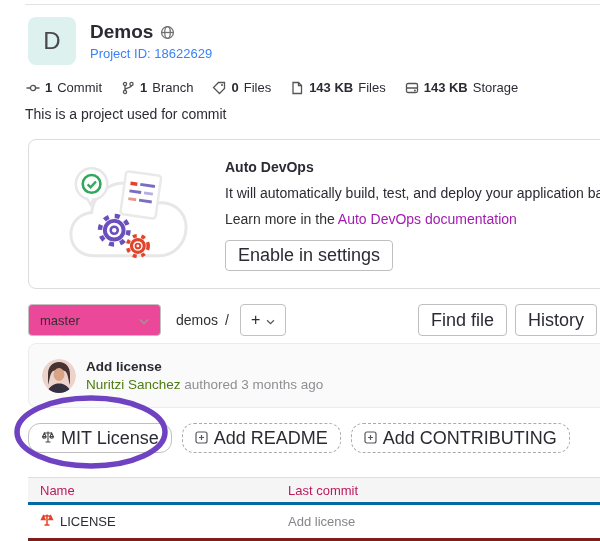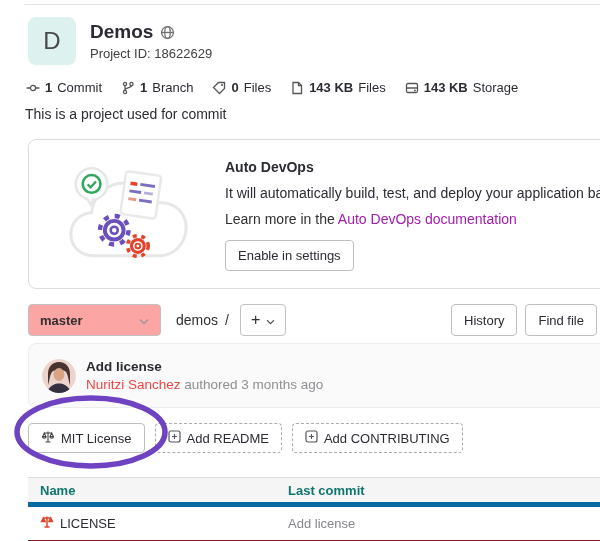--- a/index.html
+++ b/index.html
@@ -11,75 +11,75 @@
   .abs{position:absolute;}
   .top-line{top:4px;left:25px;width:575px;height:1px;background:#e3e3e3;}
 
   
   .header{top:17px;left:28px;display:flex;gap:14px;align-items:center;}
   .avatar{width:48px;height:48px;border-radius:8px;background:#ddf1ee;
     display:flex;align-items:center;justify-content:center;
     font-size:24px;color:#48484e;}
   .title-row{display:flex;align-items:center;gap:7px;}
   .proj-title{font-size:19px;font-weight:bold;color:#2b2b33;}
-  .proj-id{font-size:13px;color:#404040;margin-top:3px;}
+  .proj-id{font-size:13px;color:#3b82f6;margin-top:3px;}
 
   
   .stats{top:80px;left:26px;display:flex;gap:19px;align-items:center;font-size:13px;color:#2b2b33;}
   .stat{display:flex;align-items:center;gap:5px;cursor:pointer;}
   .stat b{font-weight:bold;}
   .sicon{display:flex;align-items:center;}
 
   .description{top:106px;left:25px;font-size:14px;color:#2b2b33;}
 
   
   .card{top:139px;left:28px;width:592px;height:150px;border:1px solid #dcdcdc;
     border-radius:8px;display:flex;align-items:center;box-sizing:border-box;overflow:hidden;}
   .illustration{margin-left:36px;flex:0 0 auto;}
   .card-content{margin-left:32px;padding-top:2px;}
   .card-title{font-weight:bold;font-size:14px;color:#2b2b33;}
   .card-desc{margin-top:10px;white-space:nowrap;font-size:14px;color:#2b2b33;}
   .card-learn{margin-top:10px;font-size:14px;white-space:nowrap;}
   .link{color:#a21caf;text-decoration:none;cursor:pointer;}
   .btn{display:inline-flex;align-items:center;gap:6px;background:#fff;
-    border:1px solid #bfbfbf;border-radius:4px;font-size:13px;color:#2b2b33;
+    border:1px solid #bfbfbf;border-radius:4px;font-size:18px;color:#2b2b33;
     padding:12px 12px;height:31px;cursor:pointer;white-space:nowrap;}
   .card-btn{margin-top:13px;}
 
   
   .browser-bar{top:304px;left:28px;width:569px;display:flex;align-items:center;}
   .branch-select{width:133px;height:32px;border:1px solid #c2c2c2;border-radius:4px;
     display:flex;align-items:center;justify-content:space-between;
-    padding:0 11px;font-size:13px;box-sizing:border-box;cursor:pointer;background:#fca5a5;font-weight:bold;}
+    padding:0 11px;font-size:13px;box-sizing:border-box;cursor:pointer;background:#ec4899;}
   .path{margin-left:15px;display:flex;gap:7px;font-size:14px;align-items:center;}
   .plus-btn{margin-left:11px;height:32px;border:1px solid #c2c2c2;border-radius:4px;
     display:flex;align-items:center;gap:6px;padding:0 10px;background:#fff;cursor:pointer;
     font-size:16px;color:#2b2b33;box-sizing:border-box;}
   .right-group{margin-left:auto;display:flex;gap:8px;}
   .right-group .btn{height:32px;}
 
   
   .commit-box{top:343px;left:28px;width:590px;height:65px;background:#fafafa;
     border:1px solid #ececec;border-radius:8px;box-sizing:border-box;
     display:flex;align-items:center;}
   .commit-avatar{width:34px;height:34px;border-radius:50%;overflow:hidden;margin-left:13px;flex:0 0 auto;}
   .commit-text{margin-left:10px;}
   .commit-title{font-weight:bold;font-size:13.5px;color:#2b2b33;cursor:pointer;}
   .commit-meta{margin-top:3px;font-size:13.5px;color:#8f8f94;}
-  .commit-author{color:#ef4444;cursor:pointer;}
+  .commit-author{color:#4d7c0f;cursor:pointer;}
 
   
   .suggestions{top:423px;left:28px;display:flex;gap:10px;white-space:nowrap;}
-  .sug-btn{height:30px;}
+  .sug-btn{height:30px;border-radius:12px;}
   .dashed{border:1px dashed #ababab;}
 
   
   .table{top:477px;left:28px;width:572px;font-size:13px;}
-  .thead{background:#f5f5f5;border-top:1px solid #dedede;border-bottom:5px solid #0369a1;
-    height:24px;display:flex;align-items:center;font-weight:bold;color:#0f766e;position:relative;}
+  .thead{background:#f5f5f5;border-top:1px solid #dedede;border-bottom:3px solid #0369a1;
+    height:24px;display:flex;align-items:center;font-weight:normal;color:#be185d;position:relative;}
   .trow{height:33px;display:flex;align-items:center;border-bottom:7px solid #7f1d1d;position:relative;}
   .col-name{padding-left:12px;display:flex;align-items:center;gap:6px;}
   .col-commit{position:absolute;left:260px;}
   .muted{color:#85858a;}
   .file-link{color:#2b2b33;cursor:pointer;}
 
   
   .annotation{top:0;left:0;pointer-events:none;z-index:20;}
 </style>
 </head>
@@ -214,22 +214,22 @@
   </div>
   <div class="plus-btn">
     <span>+</span>
     <span>
       <svg width="9" height="6" viewBox="0 0 10 7" fill="none" stroke="#555" stroke-width="1.4">
           <path d="M1 1.5l4 4 4-4"></path>
         </svg>
     </span>
   </div>
   <div class="right-group">
+    <button class="btn">Find file</button>
     <button class="btn">History</button>
-    <button class="btn">Find file</button>
   </div>
 </div>
 
 <div class="abs commit-box">
   <div class="commit-avatar">
     <svg width="34" height="34" viewBox="0 0 34 34">
       <circle cx="17" cy="17" r="17" fill="#ecd3cc"></circle>
       <path d="M17 3C10 3 6 8 6 15v11c2-6 2-12 5-14 2-1.5 10-1.5 12 0 3 2 3 8 5 14V15C28 8 24 3 17 3Z" fill="#473431"></path>
       <ellipse cx="17" cy="15.5" rx="5.5" ry="6.5" fill="#d9a386"></ellipse>
       <path d="M5 34c2-7 7-9.5 12-9.5S27 27 29 34Z" fill="#343040"></path>

